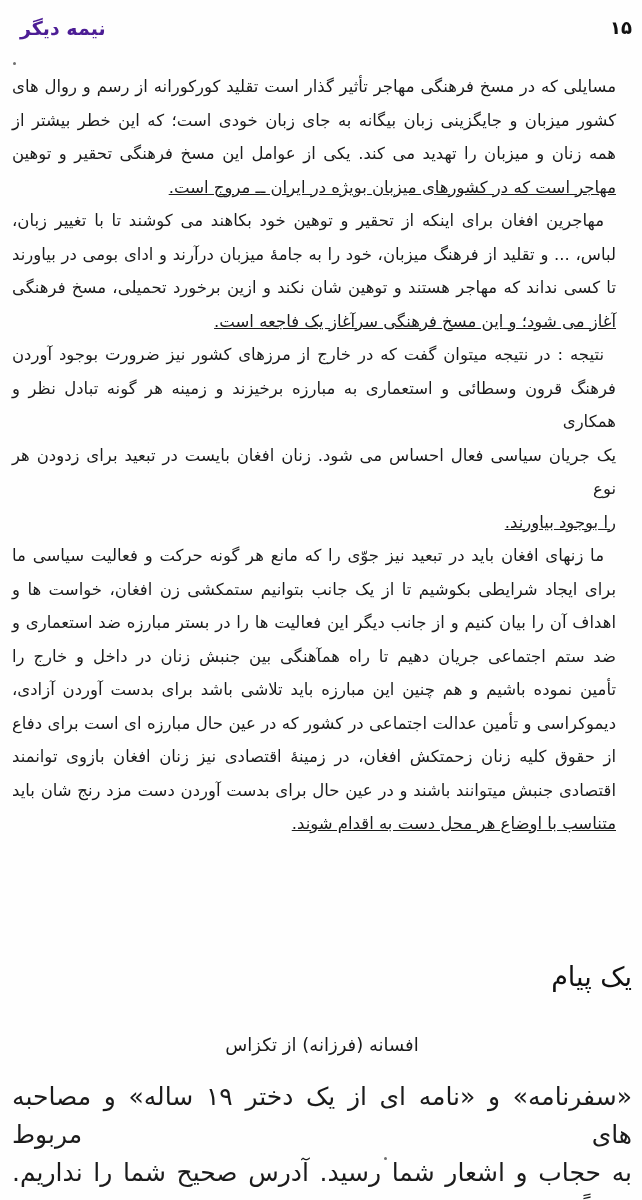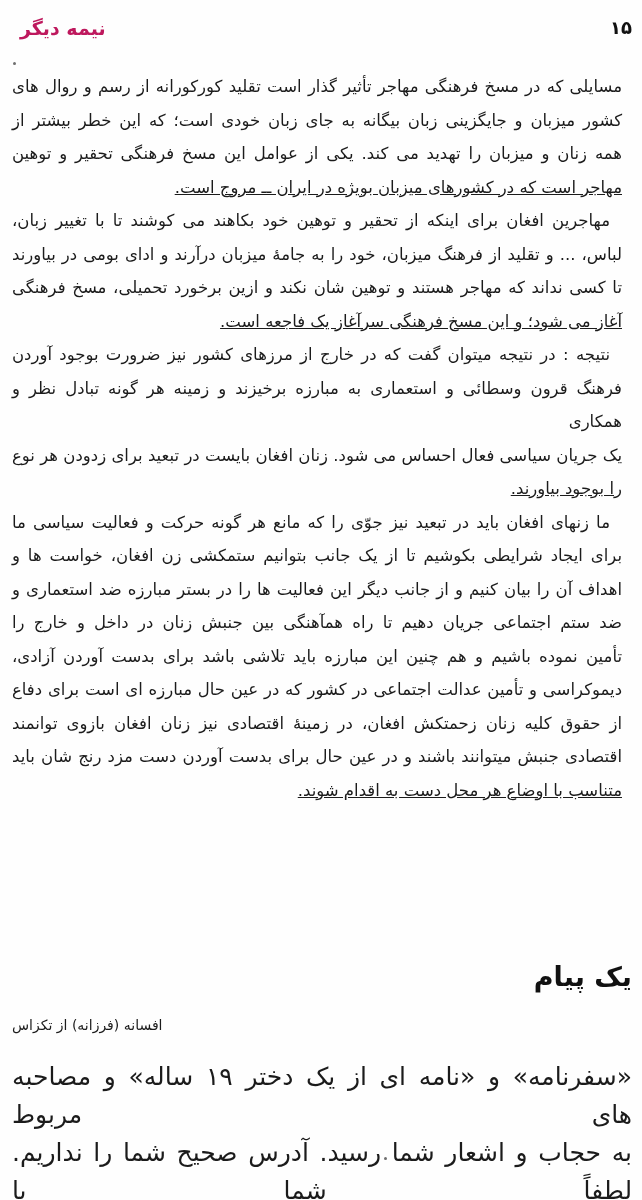--- a/index.html
+++ b/index.html
@@ -34,27 +34,27 @@
     font-weight: bold;
     font-size: 18px;
     line-height: 28px;
     color: #111;
   }
   .journal-title {
     font-weight: bold;
     font-size: 19px;
     line-height: 28px;
     direction: rtl;
-    color: #be185d;
+    color: #4c1d95;
   }
   
   .body-text {
     position: absolute;
     top: 70px;
-    right: 20px;
+    right: 26px;
     left: 12px;
     direction: rtl;
     font-size: 16.5px;
     line-height: 33.5px;
   }
   .tline {
     text-align: justify;
     text-align-last: justify;
   }
   .tline-last {
@@ -72,30 +72,30 @@
   .message-section {
     position: absolute;
     top: 960px;
     right: 10px;
     left: 12px;
     direction: rtl;
   }
   .section-title {
     margin: 0;
     font-size: 27px;
-    font-weight: bold;
+    font-weight: normal;
     line-height: 34px;
     text-align: right;
     color: #111;
   }
   .byline {
-    margin-top: 18px;
-    font-size: 14px;
+    margin-top: 38px;
+    font-size: 18px;
     line-height: 26px;
-    text-align: left;
+    text-align: center;
   }
   .message-body {
     margin-top: 20px;
     font-size: 25px;
     line-height: 38px;
   }
   .scan-dot {
     position: absolute;
     width: 3px;
     height: 3px;

